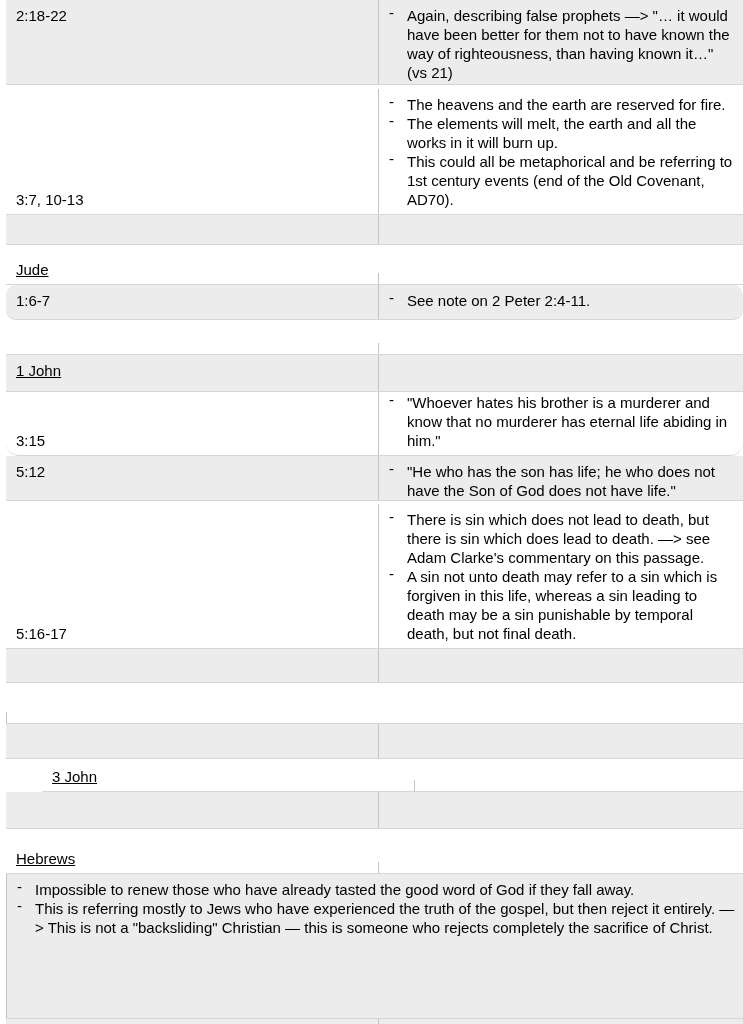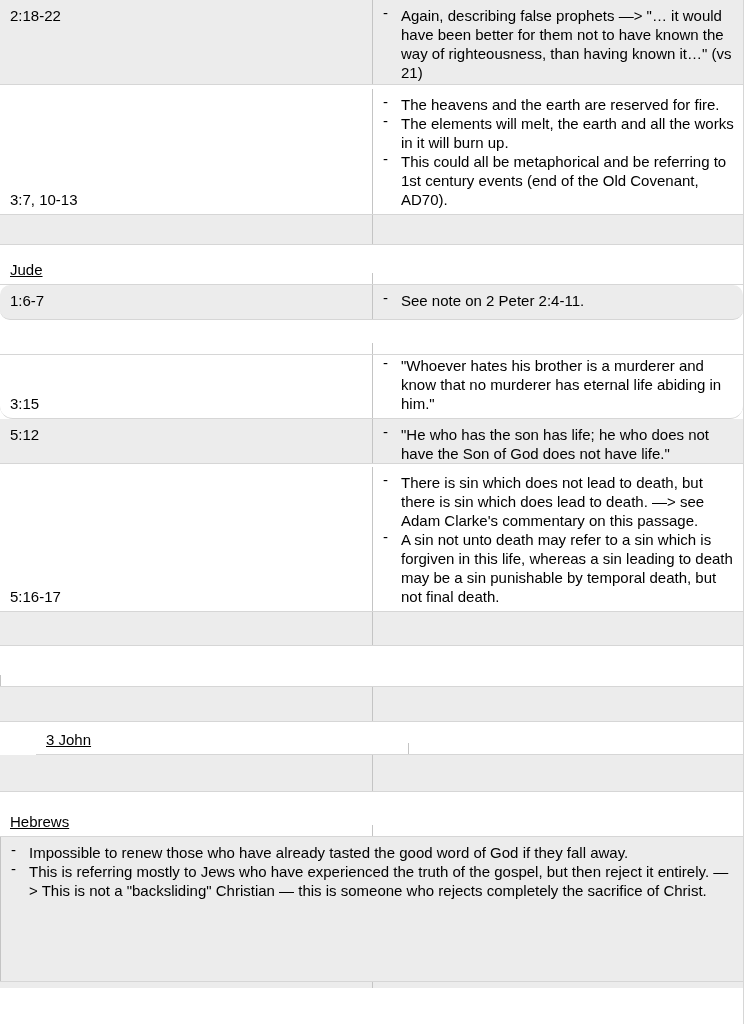--- a/index.html
+++ b/index.html
@@ -13,20 +13,21 @@
   body{
     width:744px;height:1024px;overflow:hidden;background:#fff;
     font-family:"Liberation Sans","DejaVu Sans",sans-serif;
     color:var(--text);
     -webkit-font-smoothing:antialiased;
   }
   .table{
     width:744px;height:1024px;box-sizing:border-box;
     border-right:1px solid var(--hborder);
     overflow:hidden;
+    padding-left:6px;
   }
   .row{
     display:flex;box-sizing:border-box;overflow:hidden;
     border-bottom:1px solid var(--hborder);
   }
   .row:last-child{border-bottom:none;}
   .row.gray{background:var(--gray);}
   .row.white{background:var(--white);align-items:flex-end;}
   .cell{box-sizing:border-box;overflow:hidden;}
   .ref-cell{
@@ -108,20 +109,26 @@
           <span class="bullet-text">See note on 2 Peter 2:4-11.</span>
         </div>
       </div>
   </div>
     <div class="row white" style="height: 35px;">
     <div class="cell ref-cell">
       <span class="ref"></span>
     </div>
     <div class="cell notes-cell"></div>
   </div>
+    <div class="row gray section" style="height: 37px;">
+    <div class="cell ref-cell">
+      <span class="ref">1 John</span>
+    </div>
+    <div class="cell notes-cell"></div>
+  </div>
     <div class="row white" style="height: 64px; border-radius: 13px;">
     <div class="cell ref-cell">
       <span class="ref">3:15</span>
     </div>
     <div class="cell notes-cell">
         <div class="bullet">
           <span class="dash">-</span>
           <span class="bullet-text">"Whoever hates his brother is a murderer and know that no murderer has eternal life abiding in him."</span>
         </div>
       </div>

